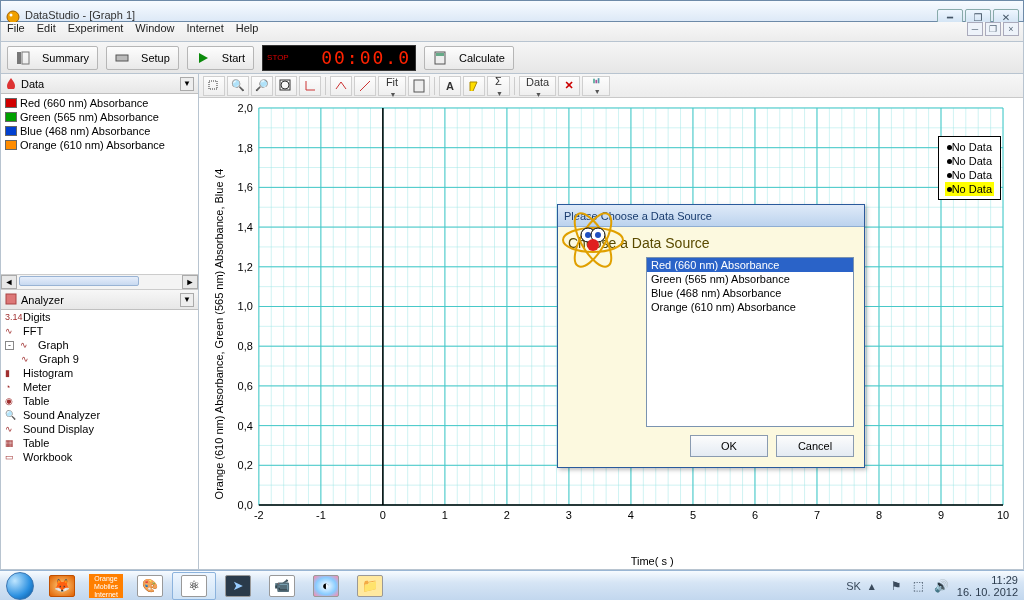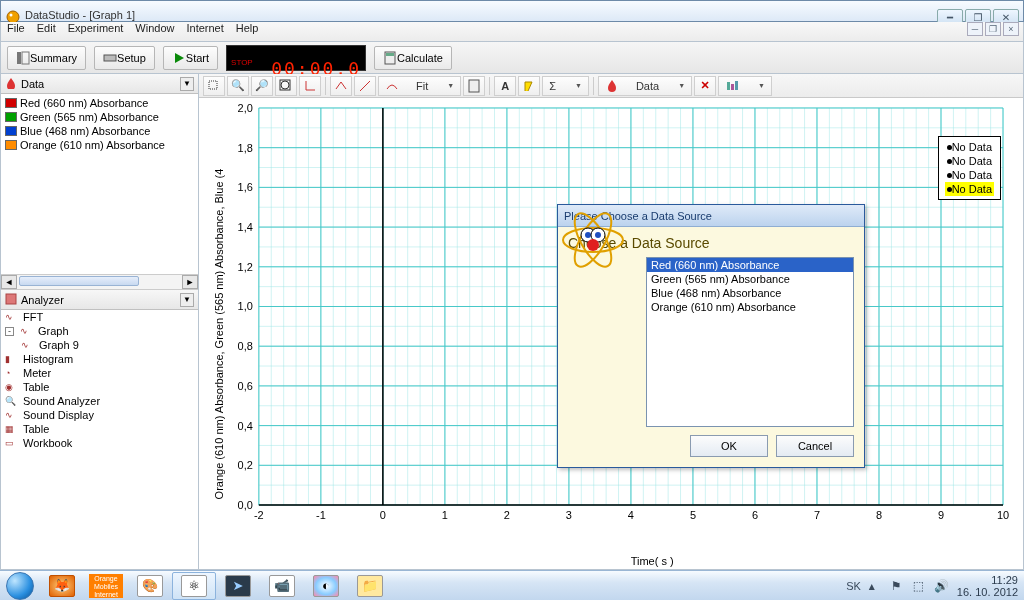--- a/index.html
+++ b/index.html
@@ -10,23 +10,23 @@
 .titlebar .icon { width: 16px; height: 16px; margin-right: 4px; display:inline-block; }
 .titlebar .title { flex: 1; color: #333; }
 .winbtns { display:flex; gap:2px; }
 .winbtn { width:26px; height:16px; border:1px solid #8aa; background:linear-gradient(#eef6ff,#d0e2f3); border-radius:2px; display:flex; align-items:center; justify-content:center; font-size:10px; color:#456;}
 .menubar { height: 20px; background: linear-gradient(#f8f8f8,#ececec); border:1px solid #b8c4d0; border-top:none; display:flex; padding:0 6px; gap:12px; position:relative;}
 .menubar span { color:#222; }
 .menubar .mdi { position:absolute; right:4px; display:flex; gap:2px;}
 .menubar .mdi div{ width:16px; height:14px; border:1px solid #aab; background:#eef3fa; display:flex; align-items:center; justify-content:center; font-size:9px; color:#567;}
 
 .toolbar1 { height: 32px; background: linear-gradient(#f6f6f6,#e6e6e6); border:1px solid #b8c4d0; border-top:none; display:flex; align-items:center; padding:0 6px; gap:8px;}
-.tbtn { height:24px; border:1px solid #b6b6b6; background:linear-gradient(#fdfdfd,#e9e9e9); border-radius:2px; display:flex; align-items:center; padding:0 8px; gap:0; }
+.tbtn { height:24px; border:1px solid #b6b6b6; background:linear-gradient(#fdfdfd,#e9e9e9); border-radius:2px; display:flex; align-items:center; padding:0 8px; gap:12px; }
 .tbtn .ico{ width:14px; height:14px; display:inline-block;}
-.timer { width:140px; height:24px; background:#000; border:1px solid #333; display:flex; align-items:flex-start; padding:12px 4px;}
+.timer { width:154px; height:24px; background:#000; border:1px solid #333; display:flex; align-items:center; padding:12px 4px;}
 .timer .stop{ color:#d00; font-size:8px; margin-right:4px;}
 .timer .digits{ flex:1; color:#f20; font-family:monospace; font-size:18px; text-align:right; letter-spacing:2px;}
 
 .mainarea { display:flex; height: calc(600px - 22px - 20px - 32px - 30px); border:1px solid #b8c4d0; border-top:none; background:#fff;}
 
 
 .leftcol { width:198px; border-right:1px solid #b8c4d0; display:flex; flex-direction:column; background:#fff;}
 .panelhead { height:20px; background:linear-gradient(#f7f7f7,#e7e7e7); border-bottom:1px solid #c0c0c0; display:flex; align-items:center; padding:0 4px; gap:4px;}
 .panelhead .dd{ margin-left:auto; width:14px; height:14px; border:1px solid #aaa; background:#eee; text-align:center; font-size:8px; line-height:12px;}
 .tree { flex:0 0 auto; overflow:hidden; padding:2px 0;}
@@ -38,21 +38,21 @@
 .hscroll .thumb{ position:absolute; left:2px; top:1px; height:10px; width:120px; background:linear-gradient(#e6eefb,#c8d9f0); border:1px solid #99b3d4; border-radius:2px;}
 
 .displaypanel{ flex:1; overflow:auto;}
 .displaypanel .item{ display:flex; align-items:center; gap:4px; padding:1px 4px;}
 .treeminus{ width:9px; height:9px; border:1px solid #888; display:inline-flex; align-items:center; justify-content:center; font-size:9px; line-height:7px; color:#444; margin-right:2px;}
 
 
 .grapharea{ flex:1; display:flex; flex-direction:column; background:#fff; position:relative;}
 .graphtoolbar{ height:24px; border-bottom:1px solid #c9c9c9; background:linear-gradient(#f7f7f7,#ececec); display:flex; align-items:center; padding:0 4px; gap:2px;}
 .gbtn{ width:22px; height:20px; border:1px solid #cfcfcf; background:linear-gradient(#fdfdfd,#efefef); display:flex; align-items:center; justify-content:center; font-size:11px; color:#333;}
-.gbtn.wtxt{ width:auto; padding:0 6px; gap:17px;}
+.gbtn.wtxt{ width:auto; padding:0 6px; gap:3px;flex-direction:column;}
 .gsep{ width:1px; height:18px; background:#ccc; margin:0 2px;}
 .dropar{ font-size:7px; color:#555; margin-left:2px;}
 
 .plot{ flex:1; position:relative; overflow:hidden;}
 .plot svg{ position:absolute; inset:0;}
 .ylabel{ position:absolute; left:2px; top:50%; transform:translateY(-50%) rotate(-90deg); transform-origin:center; white-space:nowrap; font-size:11px; color:#000;}
 .xlabel{ position:absolute; bottom:2px; left:55%; transform:translateX(-50%); font-size:11px;}
 
 
 .legend{ position:absolute; right:22px; top:38px; background:#fff; border:1px solid #000; padding:3px 6px;}
@@ -189,20 +189,24 @@
     </div>
 
     <div class="panelhead">
       <span><svg width="12" height="12" viewBox="0 0 12 12">
             <rect x="1" y="1" width="10" height="10" fill="#d77" stroke="#a44"></rect>
           </svg></span>
       <span>Analyzer</span>
       <span class="dd">▼</span>
     </div>
     <div class="displaypanel" id="displays-tree">
+        <div class="item" style="padding-left: 4px;">
+          <span style="width:14px;display:inline-block;font-size:9px;color:#a03030;">3.14</span>
+          <span>Digits</span>
+        </div>
         <div class="item" style="padding-left: 4px;">
           <span style="width:14px;display:inline-block;font-size:9px;color:#a03030;">∿</span>
           <span>FFT</span>
         </div>
         <div class="item" style="padding-left: 4px;">
           <span class="treeminus">-</span>
           <span style="width:14px;display:inline-block;font-size:9px;color:#a03030;">∿</span>
           <span>Graph</span>
         </div>
         <div class="item" style="padding-left: 20px;">

